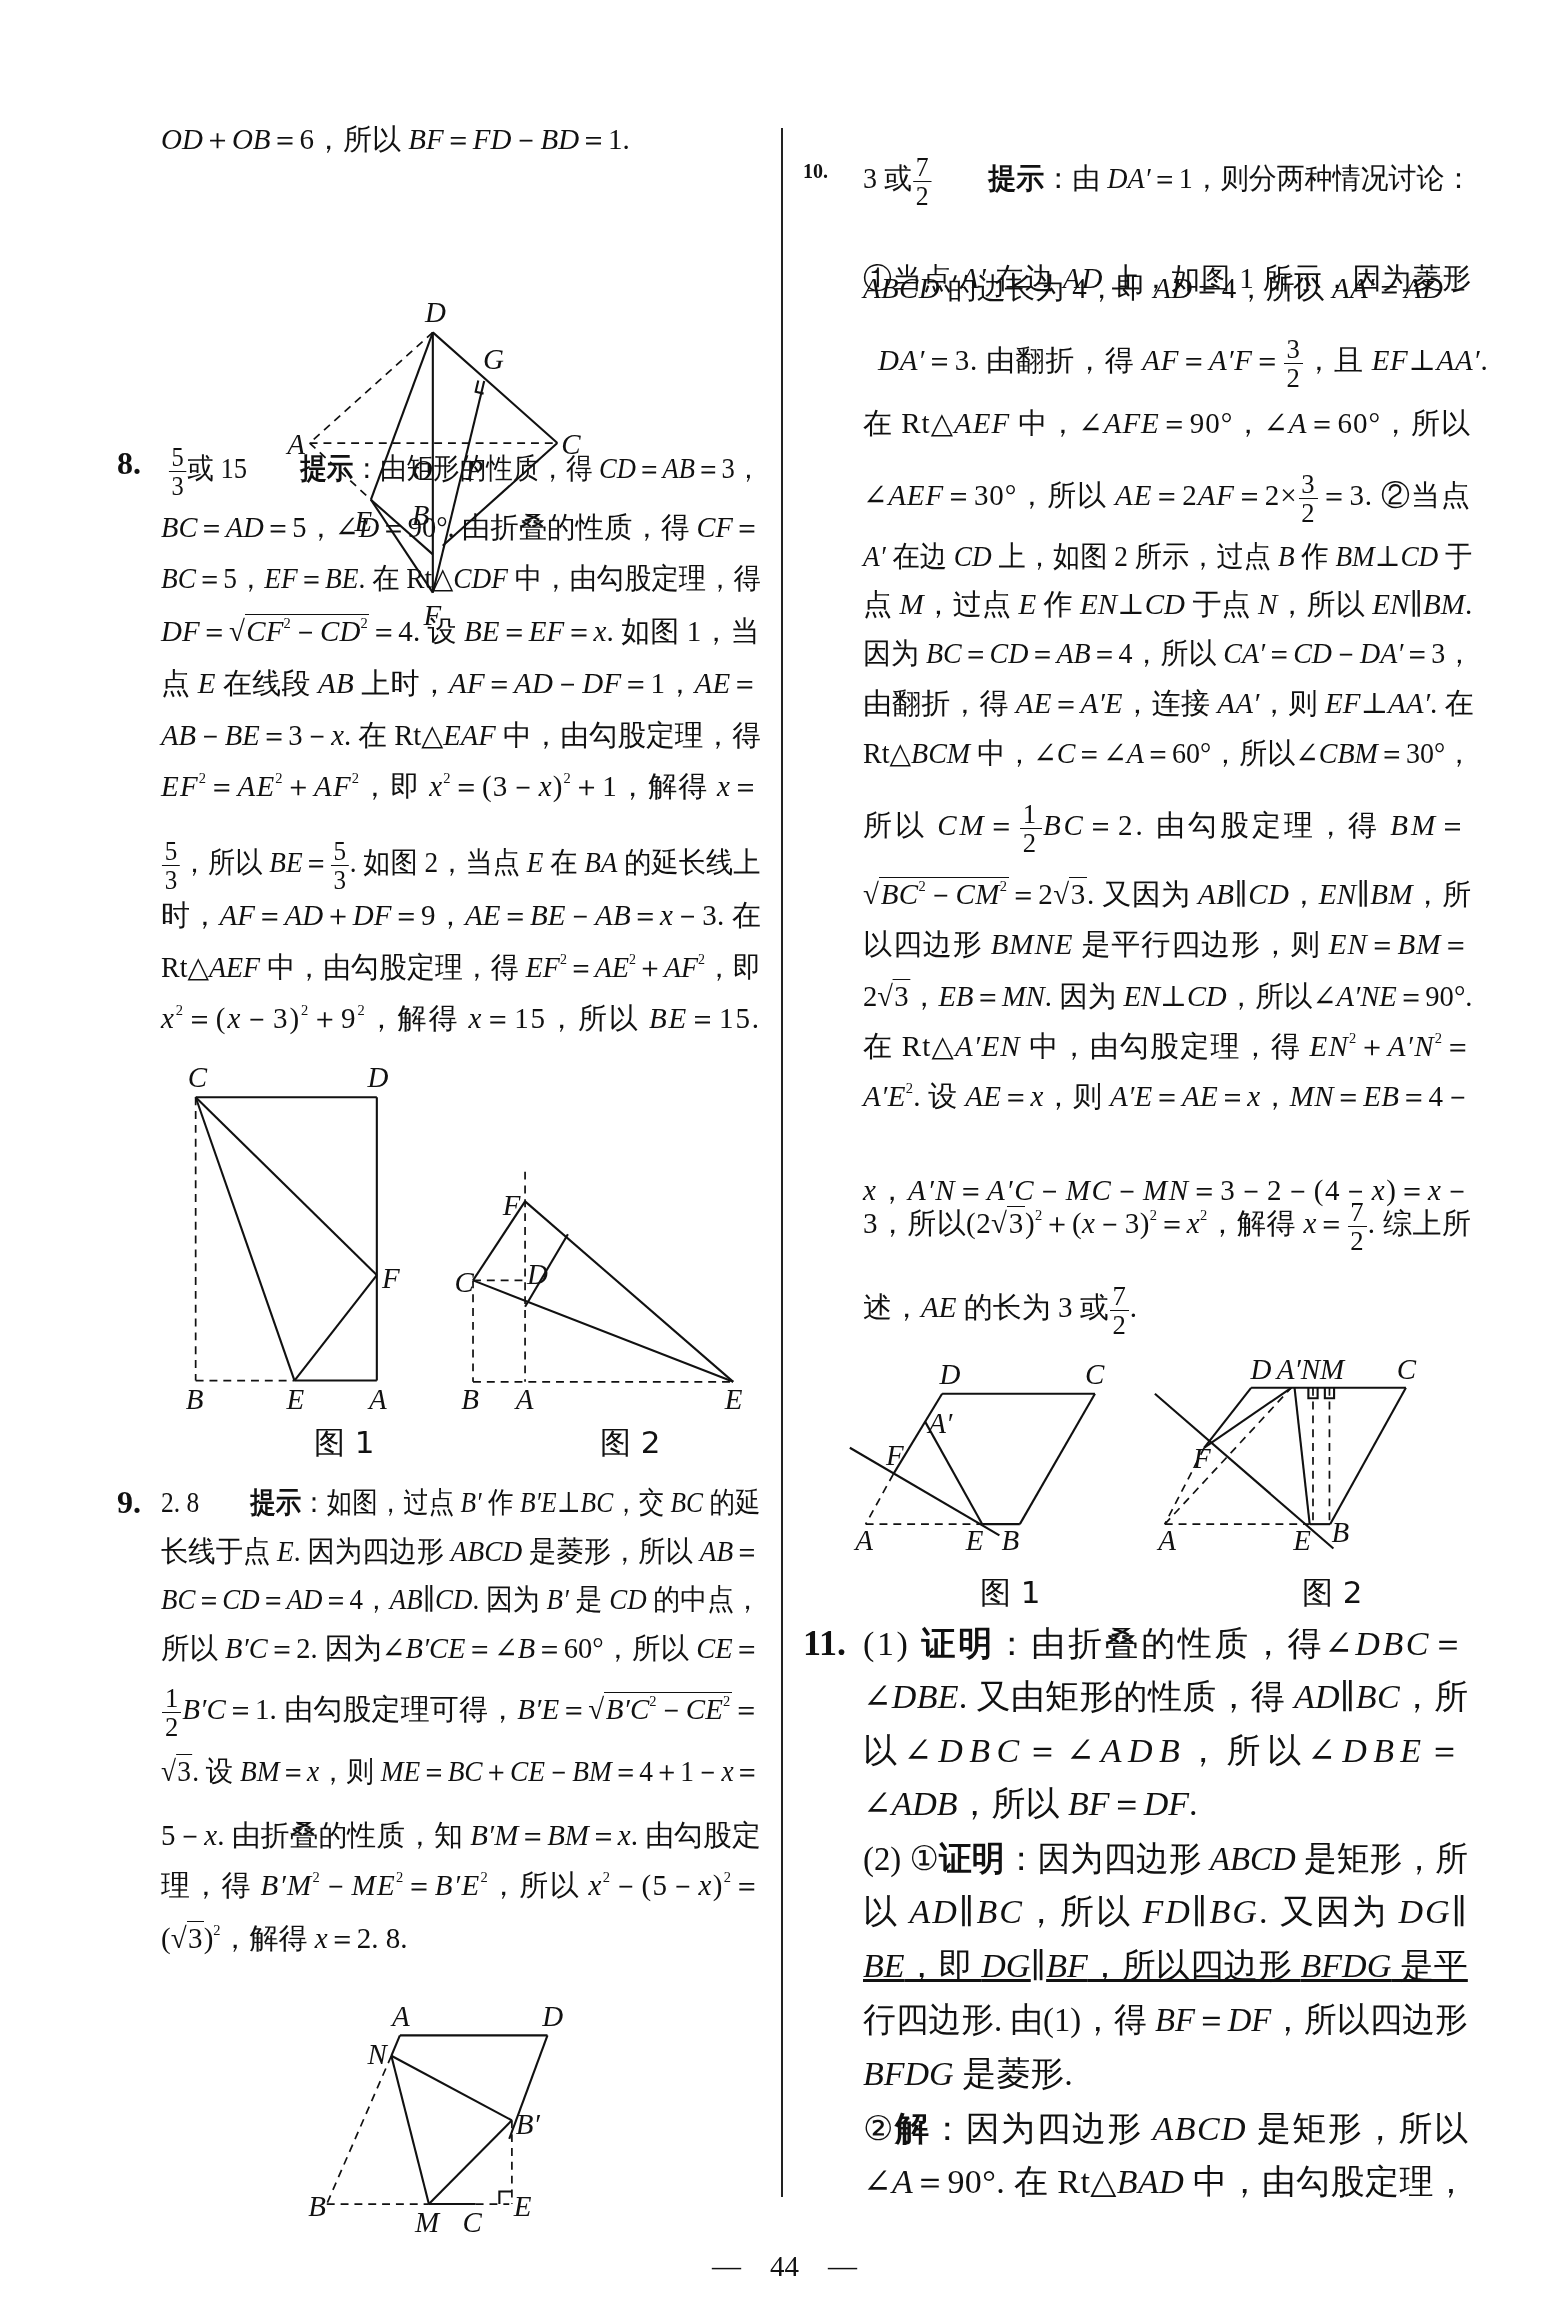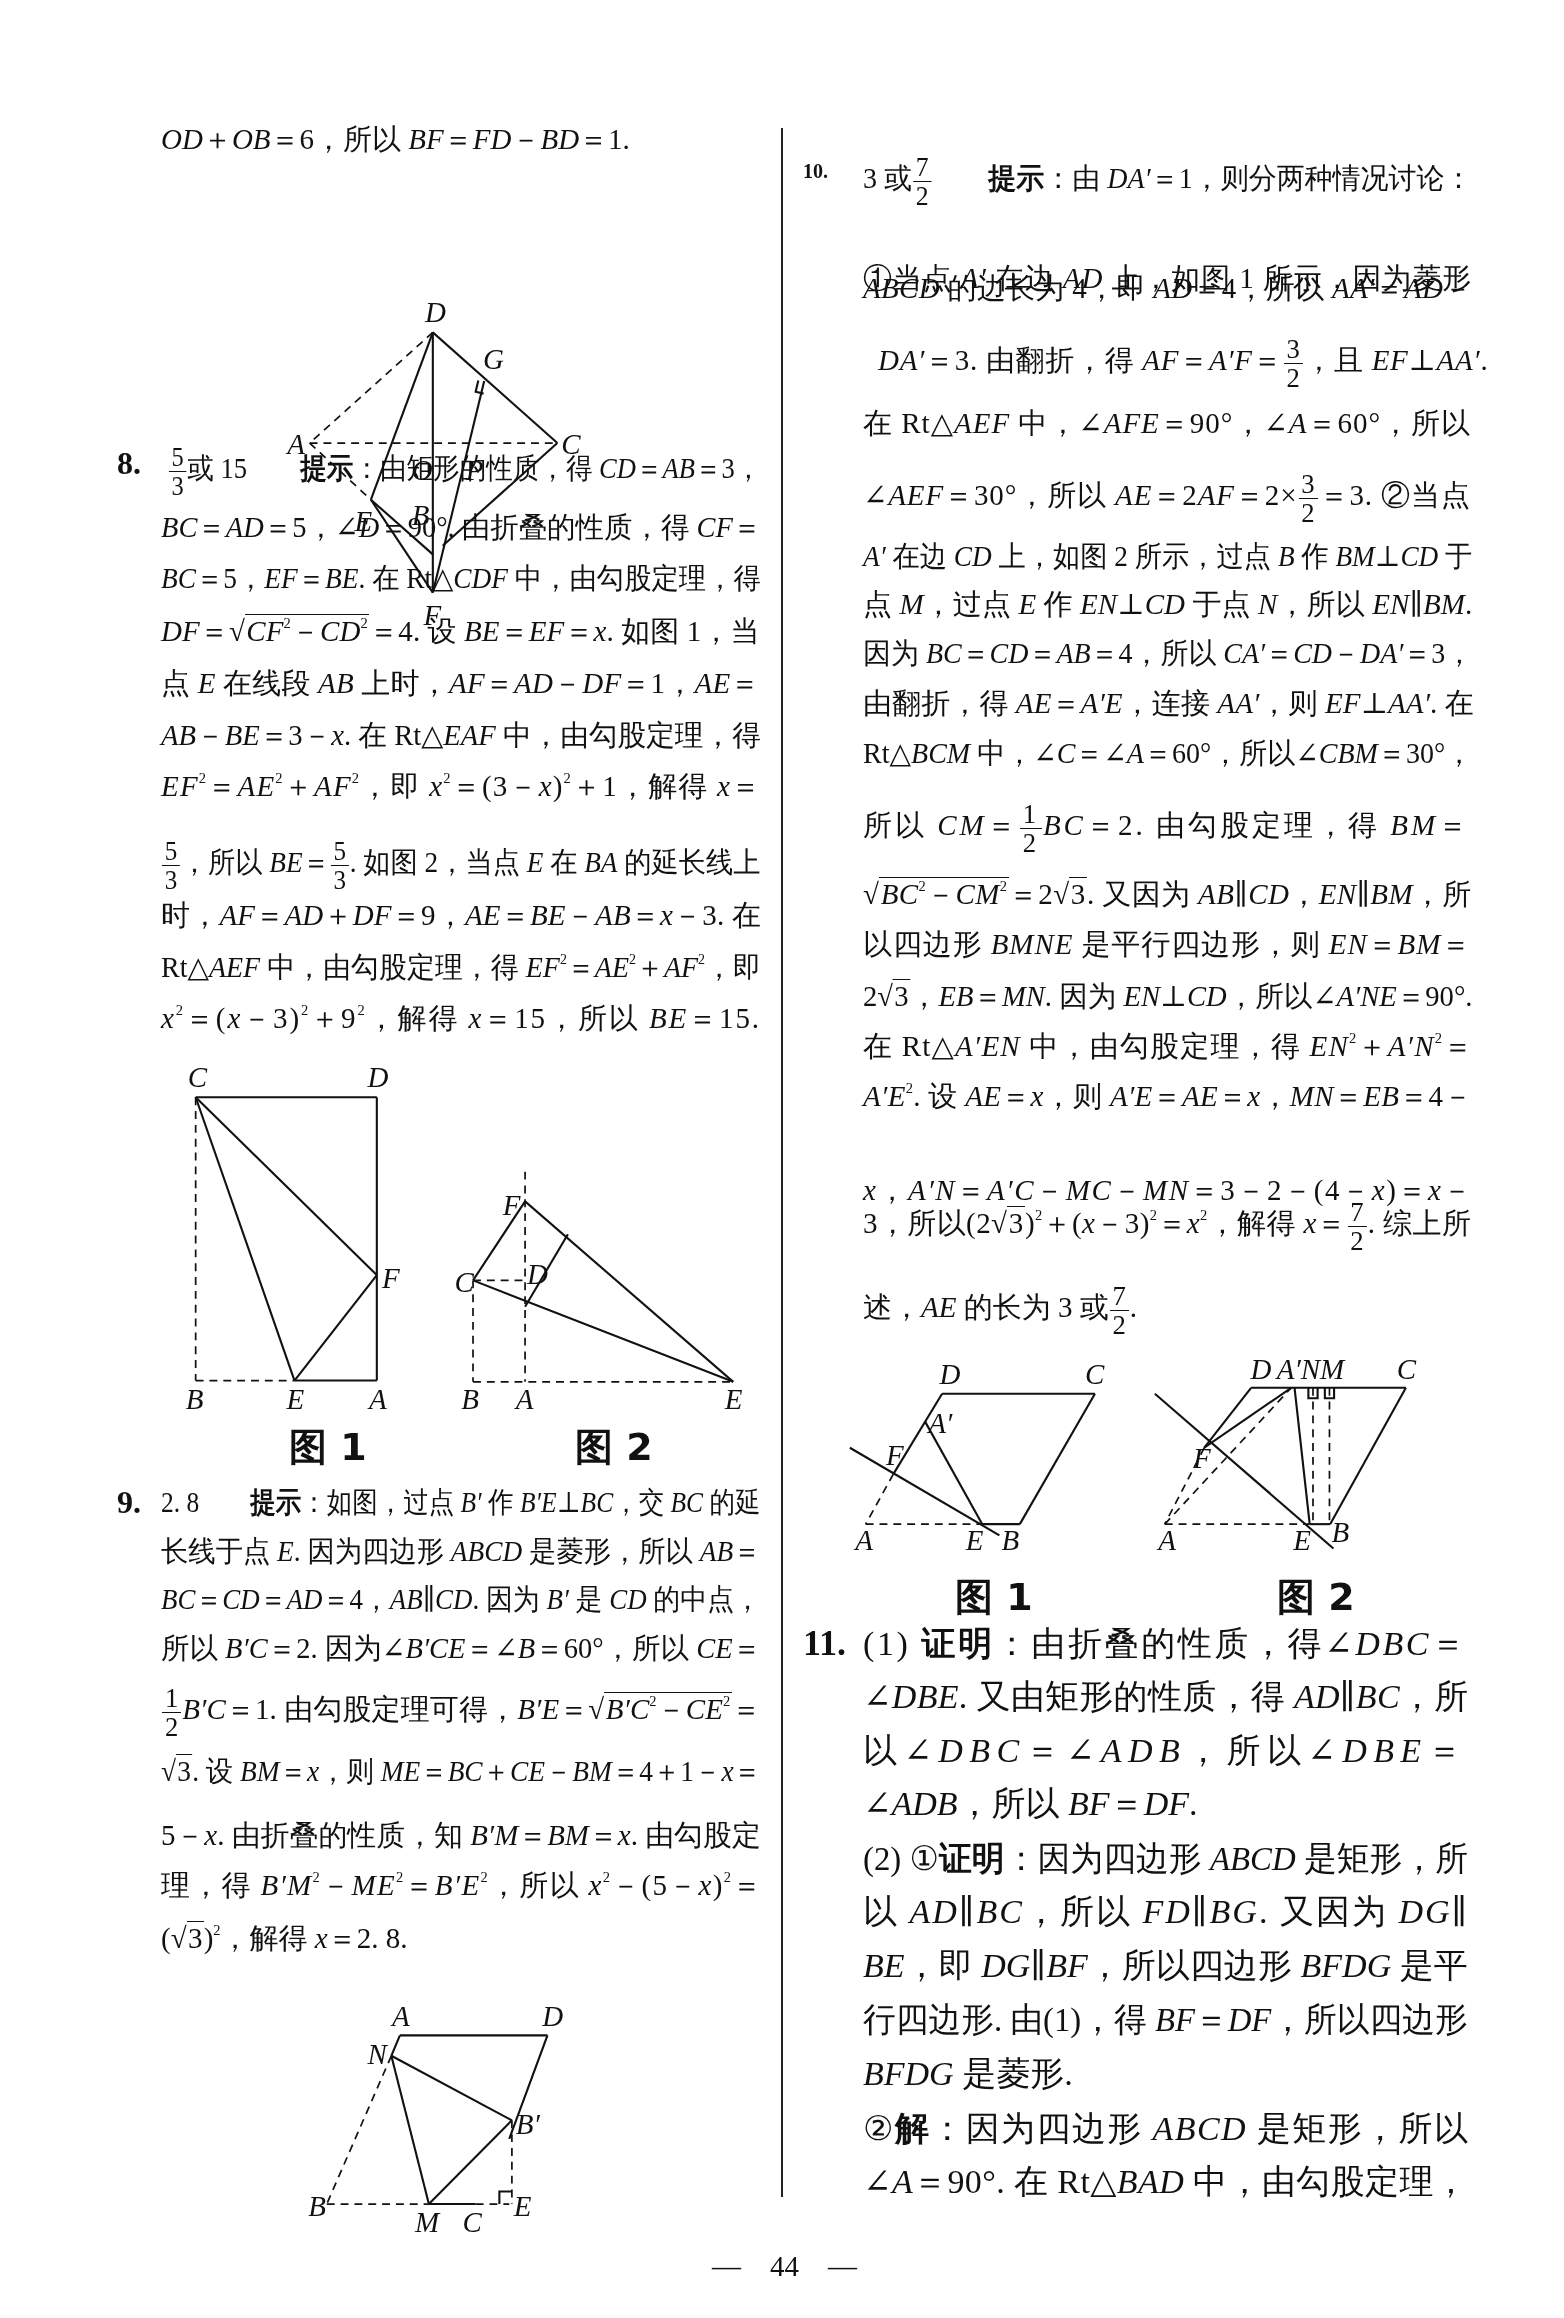--- a/index.html
+++ b/index.html
@@ -13,22 +13,22 @@
   .num { font-weight:bold; font-family:"Liberation Serif","DejaVu Serif",serif; }
   .frac { display:inline-flex; flex-direction:column; align-items:center; vertical-align:middle;
           font-size:0.92em; line-height:1.05em; margin:0 1.3px; }
   .frac .fn { border-bottom:1.3px solid #111; padding:0 2.6px; }
   .frac .fd { padding:0 2.6px; }
   .sqrt { display:inline-block; }
   .sqrt .rad { font-style:normal; }
   .sqrt .under { border-top:1.3px solid #111; padding:0 1.3px; }
   sup { font-size:0.5em; vertical-align:0.9em; line-height:0; }
   .divider { position:absolute; left:781px; top:128px; width:2px; height:2069px; background:#222; }
-  .caption { position:absolute; font-size:38px; font-weight:bold;
-             font-family:"DejaVu Sans","Liberation Sans",sans-serif; }
+  .caption { position:absolute; font-size:31px; font-weight:normal;
+             font-family:"DejaVu Sans","Liberation Sans",sans-serif;margin-left:25px; }
   .pagenum { position:absolute; left:679px; top:2250px; width:211px; text-align:center;
              font-size:29px; font-family:"Liberation Serif","DejaVu Serif",serif; }
   svg.fig { position:absolute; overflow:visible; }
   svg.fig line, svg.fig polyline, svg.fig polygon { stroke:#111; stroke-width:3.2; fill:none; }
   svg.fig .dash { stroke-dasharray:12 9; stroke-width:2.6; }
   svg.fig text { font-family:"Liberation Serif","DejaVu Serif",serif; font-style:italic; font-size:44px; fill:#111; }
 </style>
 </head>
 <body>
 
@@ -249,18 +249,18 @@
 <div class="line" style="left: 863px; top: 1282px;"><span>述，</span><span class="m">AE</span><span> 的长为 3 或</span><span class="frac">
       <span class="fn">7</span>
       <span class="fd">2</span>
     </span><span>.</span></div>
 <div class="line big" style="left: 863px; top: 1622px; width: auto; letter-spacing: 2.6px;"><span>(1) </span><span class="bold">证明</span><span>：由折叠的性质，得∠</span><span class="m">DBC</span><span>＝</span></div>
 <div class="line big" style="left: 863px; top: 1676px; width: auto; letter-spacing: 0.3px; text-align: right;"><span>∠</span><span class="m">DBE</span><span>. 又由矩形的性质，得 </span><span class="m">AD</span><span>∥</span><span class="m">BC</span><span>，所</span></div>
 <div class="line big" style="left: 863px; top: 1730px; width: auto; letter-spacing: 6.4px;"><span>以∠</span><span class="m">DBC</span><span>＝∠</span><span class="m">ADB</span><span>，所以∠</span><span class="m">DBE</span><span>＝</span></div>
 <div class="line big" style="left: 863px; top: 1783px;"><span>∠</span><span class="m">ADB</span><span>，所以 </span><span class="m">BF</span><span>＝</span><span class="m">DF</span><span>.</span></div>
 <div class="line big" style="left: 863px; top: 1837px; width: auto; transform-origin: left center; transform: scaleX(0.966);"><span>(2) ①</span><span class="bold">证明</span><span>：因为四边形 </span><span class="m">ABCD</span><span> 是矩形，所</span></div>
 <div class="line big" style="left: 863px; top: 1891px; width: auto; letter-spacing: 2px;"><span>以 </span><span class="m">AD</span><span>∥</span><span class="m">BC</span><span>，所以 </span><span class="m">FD</span><span>∥</span><span class="m">BG</span><span>. 又因为 </span><span class="m">DG</span><span>∥</span></div>
-<div class="line big" style="left: 863px; top: 1945px; width: auto; letter-spacing: 0.03px;"><span class="m">BE</span><span>，即 </span><span class="m">DG</span><span>∥</span><span class="m">BF</span><span>，所以四边形 </span><span class="m">BFDG</span><span> 是平</span></div>
+<div class="line big" style="left: 863px; top: 1945px; width: auto; letter-spacing: 0.03px; text-decoration: underline;"><span class="m">BE</span><span>，即 </span><span class="m">DG</span><span>∥</span><span class="m">BF</span><span>，所以四边形 </span><span class="m">BFDG</span><span> 是平</span></div>
 <div class="line big" style="left: 863px; top: 1999px; width: auto; transform-origin: left center; transform: scaleX(0.963);"><span>行四边形. 由(1)，得 </span><span class="m">BF</span><span>＝</span><span class="m">DF</span><span>，所以四边形</span></div>
 <div class="line big" style="left: 863px; top: 2053px;"><span class="m">BFDG</span><span> 是菱形.</span></div>
 <div class="line big" style="left: 863px; top: 2107px; width: auto; letter-spacing: 1.4px;"><span>②</span><span class="bold">解</span><span>：因为四边形 </span><span class="m">ABCD</span><span> 是矩形，所以</span></div>
 <div class="line big" style="left: 863px; top: 2161px; width: auto; letter-spacing: 0.4px;"><span>∠</span><span class="m">A</span><span>＝90°. 在 Rt△</span><span class="m">BAD</span><span> 中，由勾股定理，</span></div>
 
 
 </body></html>

